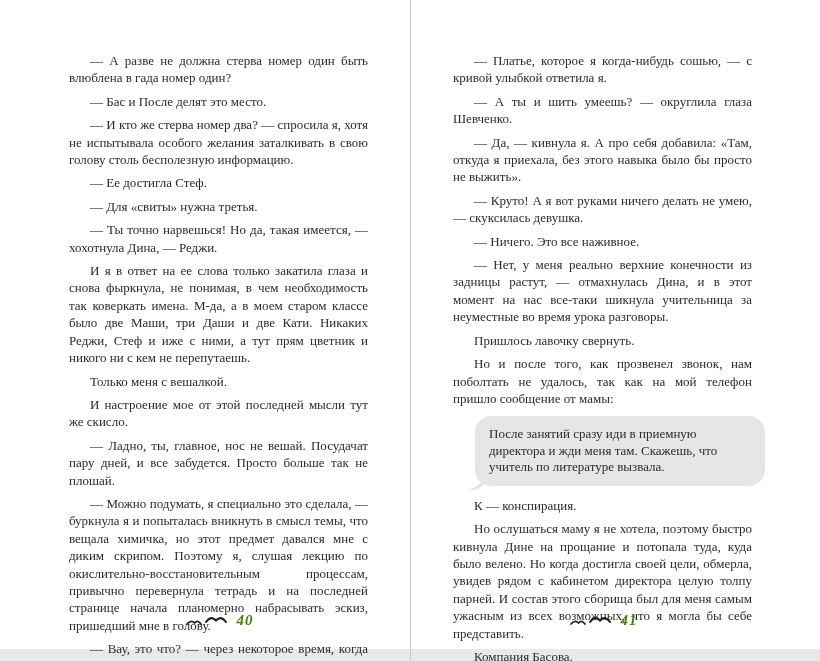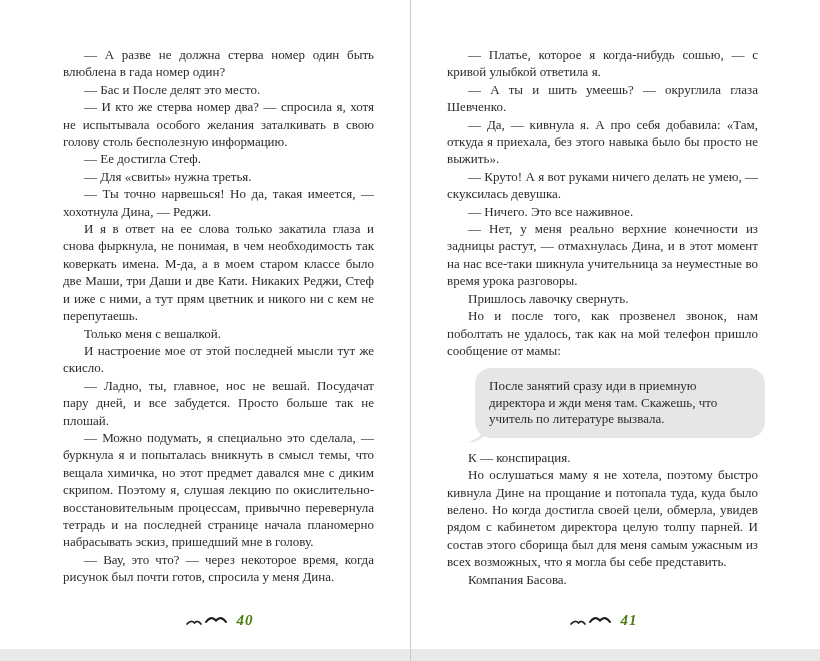--- a/index.html
+++ b/index.html
@@ -17,21 +17,21 @@
     position:absolute;left:410px;top:0;width:1px;height:661px;
     background:#c9c9c9;
   }
   .page-text{
     position:absolute;top:46px;width:311px;
     font-size:13px;line-height:17.4px;
     text-align:justify;hyphens:auto;-webkit-hyphens:auto;
   }
   .page-text.left{left:63px;}
   .page-text.right{left:447px;}
-  .page-text p{margin:0;text-indent:21px;}
+  .page-text p{margin:6px;text-indent:21px;}
   .page-footer{
     position:absolute;top:612px;width:311px;
     display:flex;align-items:center;justify-content:center;gap:9px;
   }
   .page-footer.left{left:63px;}
   .page-footer.right{left:447px;}
   .page-number{
     font-size:15px;font-style:italic;font-weight:600;color:#4d7c0f;
     letter-spacing:1px;
   }

